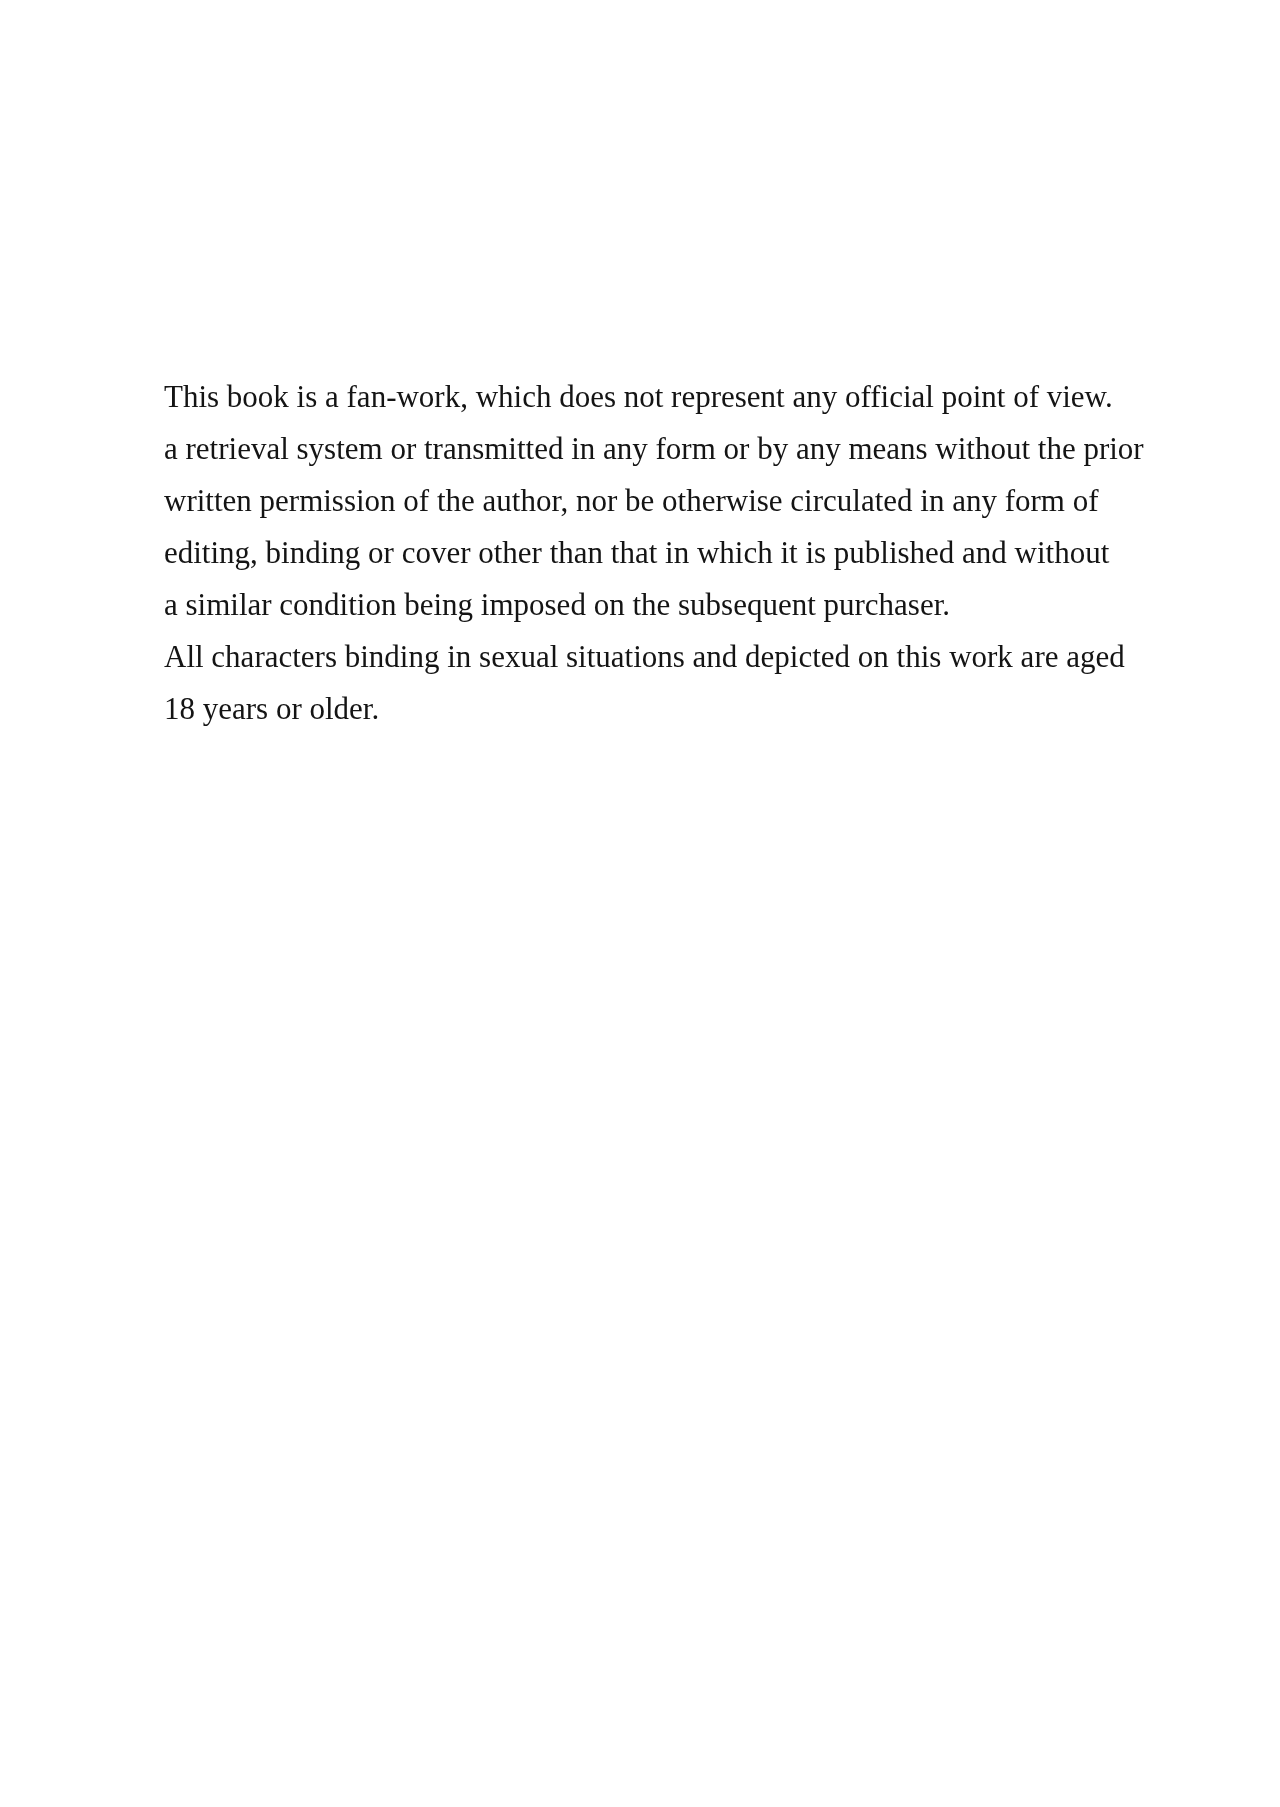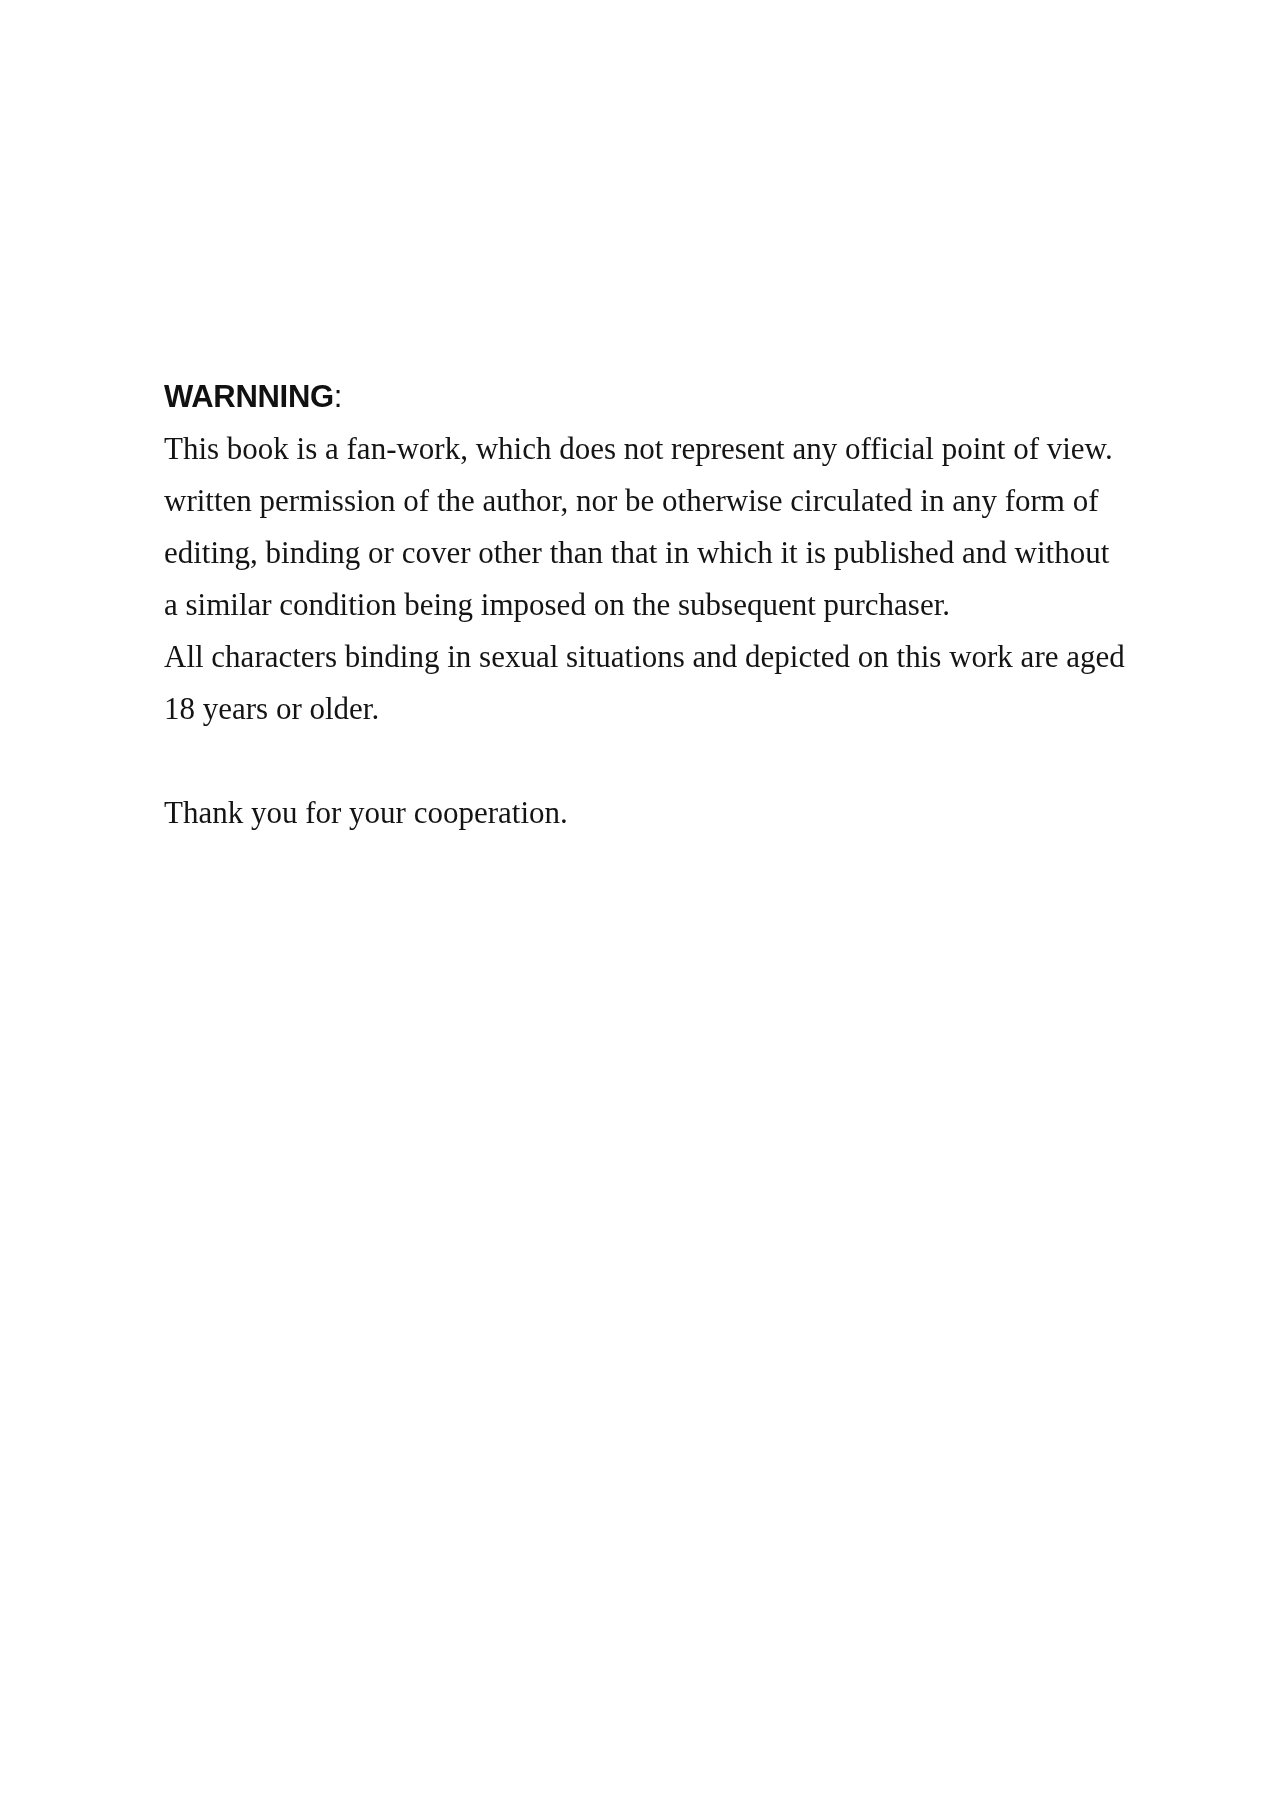--- a/index.html
+++ b/index.html
@@ -43,30 +43,29 @@
   .blank-line {
     height: 52px;
   }
 </style>
 </head>
 <body>
 
 <div class="page">
   <div class="text-block">
 
-    <h1 class="heading"><span>WARNNING</span><span class="colon">:</span></h1>
 
     <div class="line">This book is a fan-work, which does not represent any official point of view.</div>
 
+    <div class="line">a retrieval system or transmitted in any form or by any means without the prior</div>
     <div class="line">written permission of the author, nor be otherwise circulated in any form of</div>
     <div class="line">editing, binding or cover other than that in which it is published and without</div>
     <div class="line">a similar condition being imposed on the subsequent purchaser.</div>
 
     <div class="line">All characters binding in sexual situations and depicted on this work are aged</div>
     <div class="line">18 years or older.</div>
 
 
     <div class="blank-line"></div>
 
-    <div class="line">Thank you for your cooperation.</div>
 
   </div>
 </div>
 
 </body></html>

